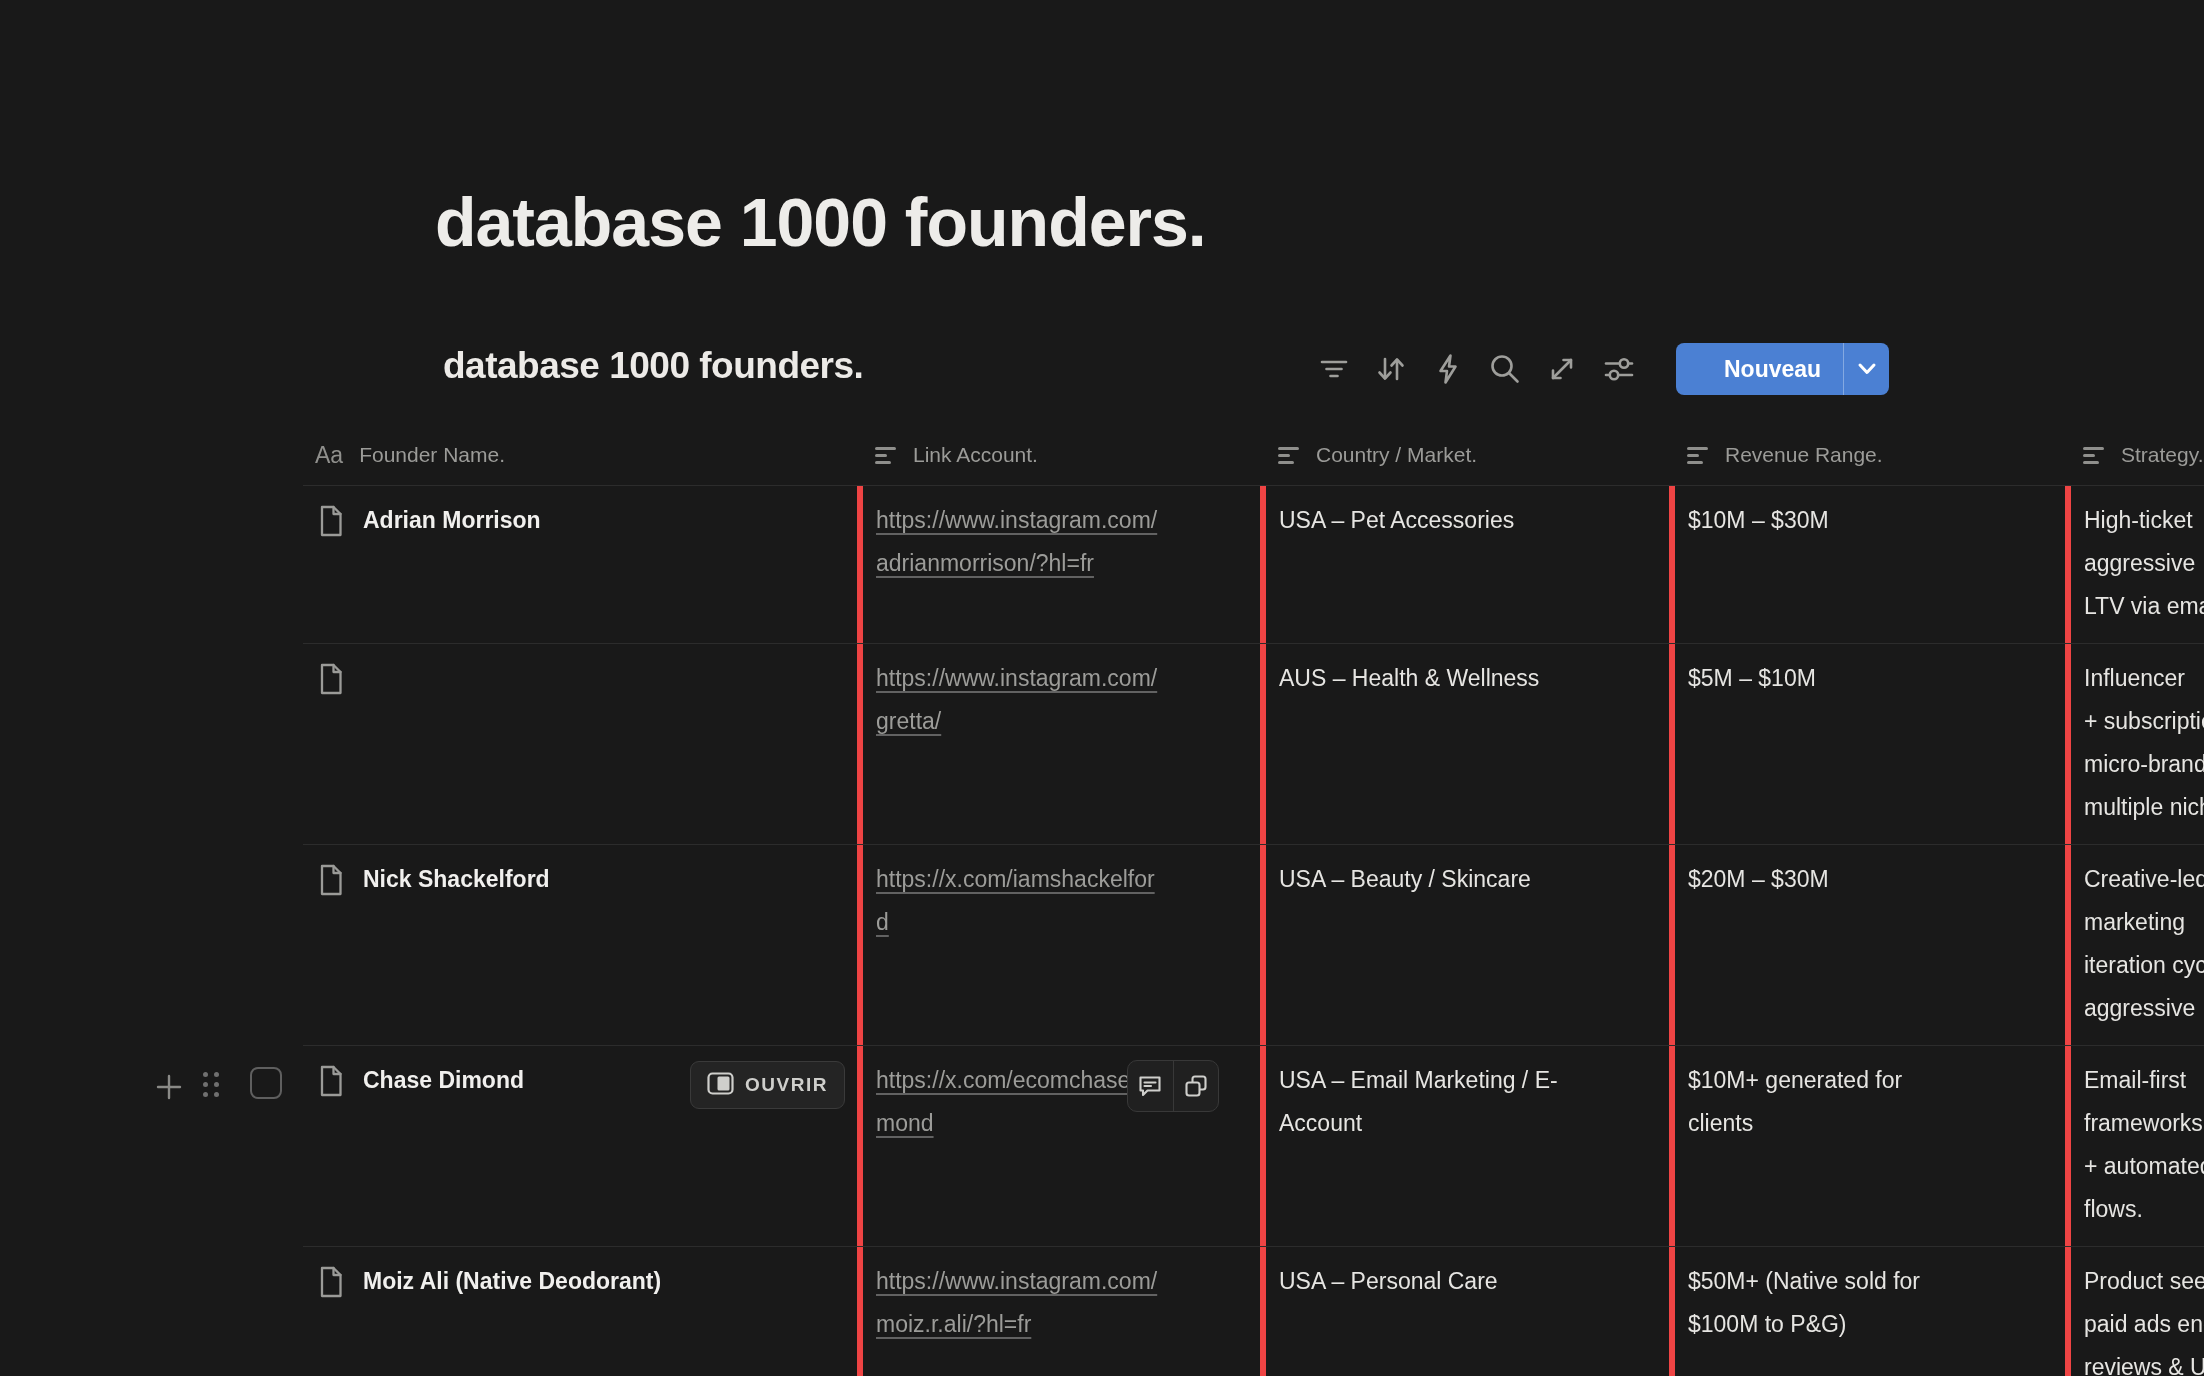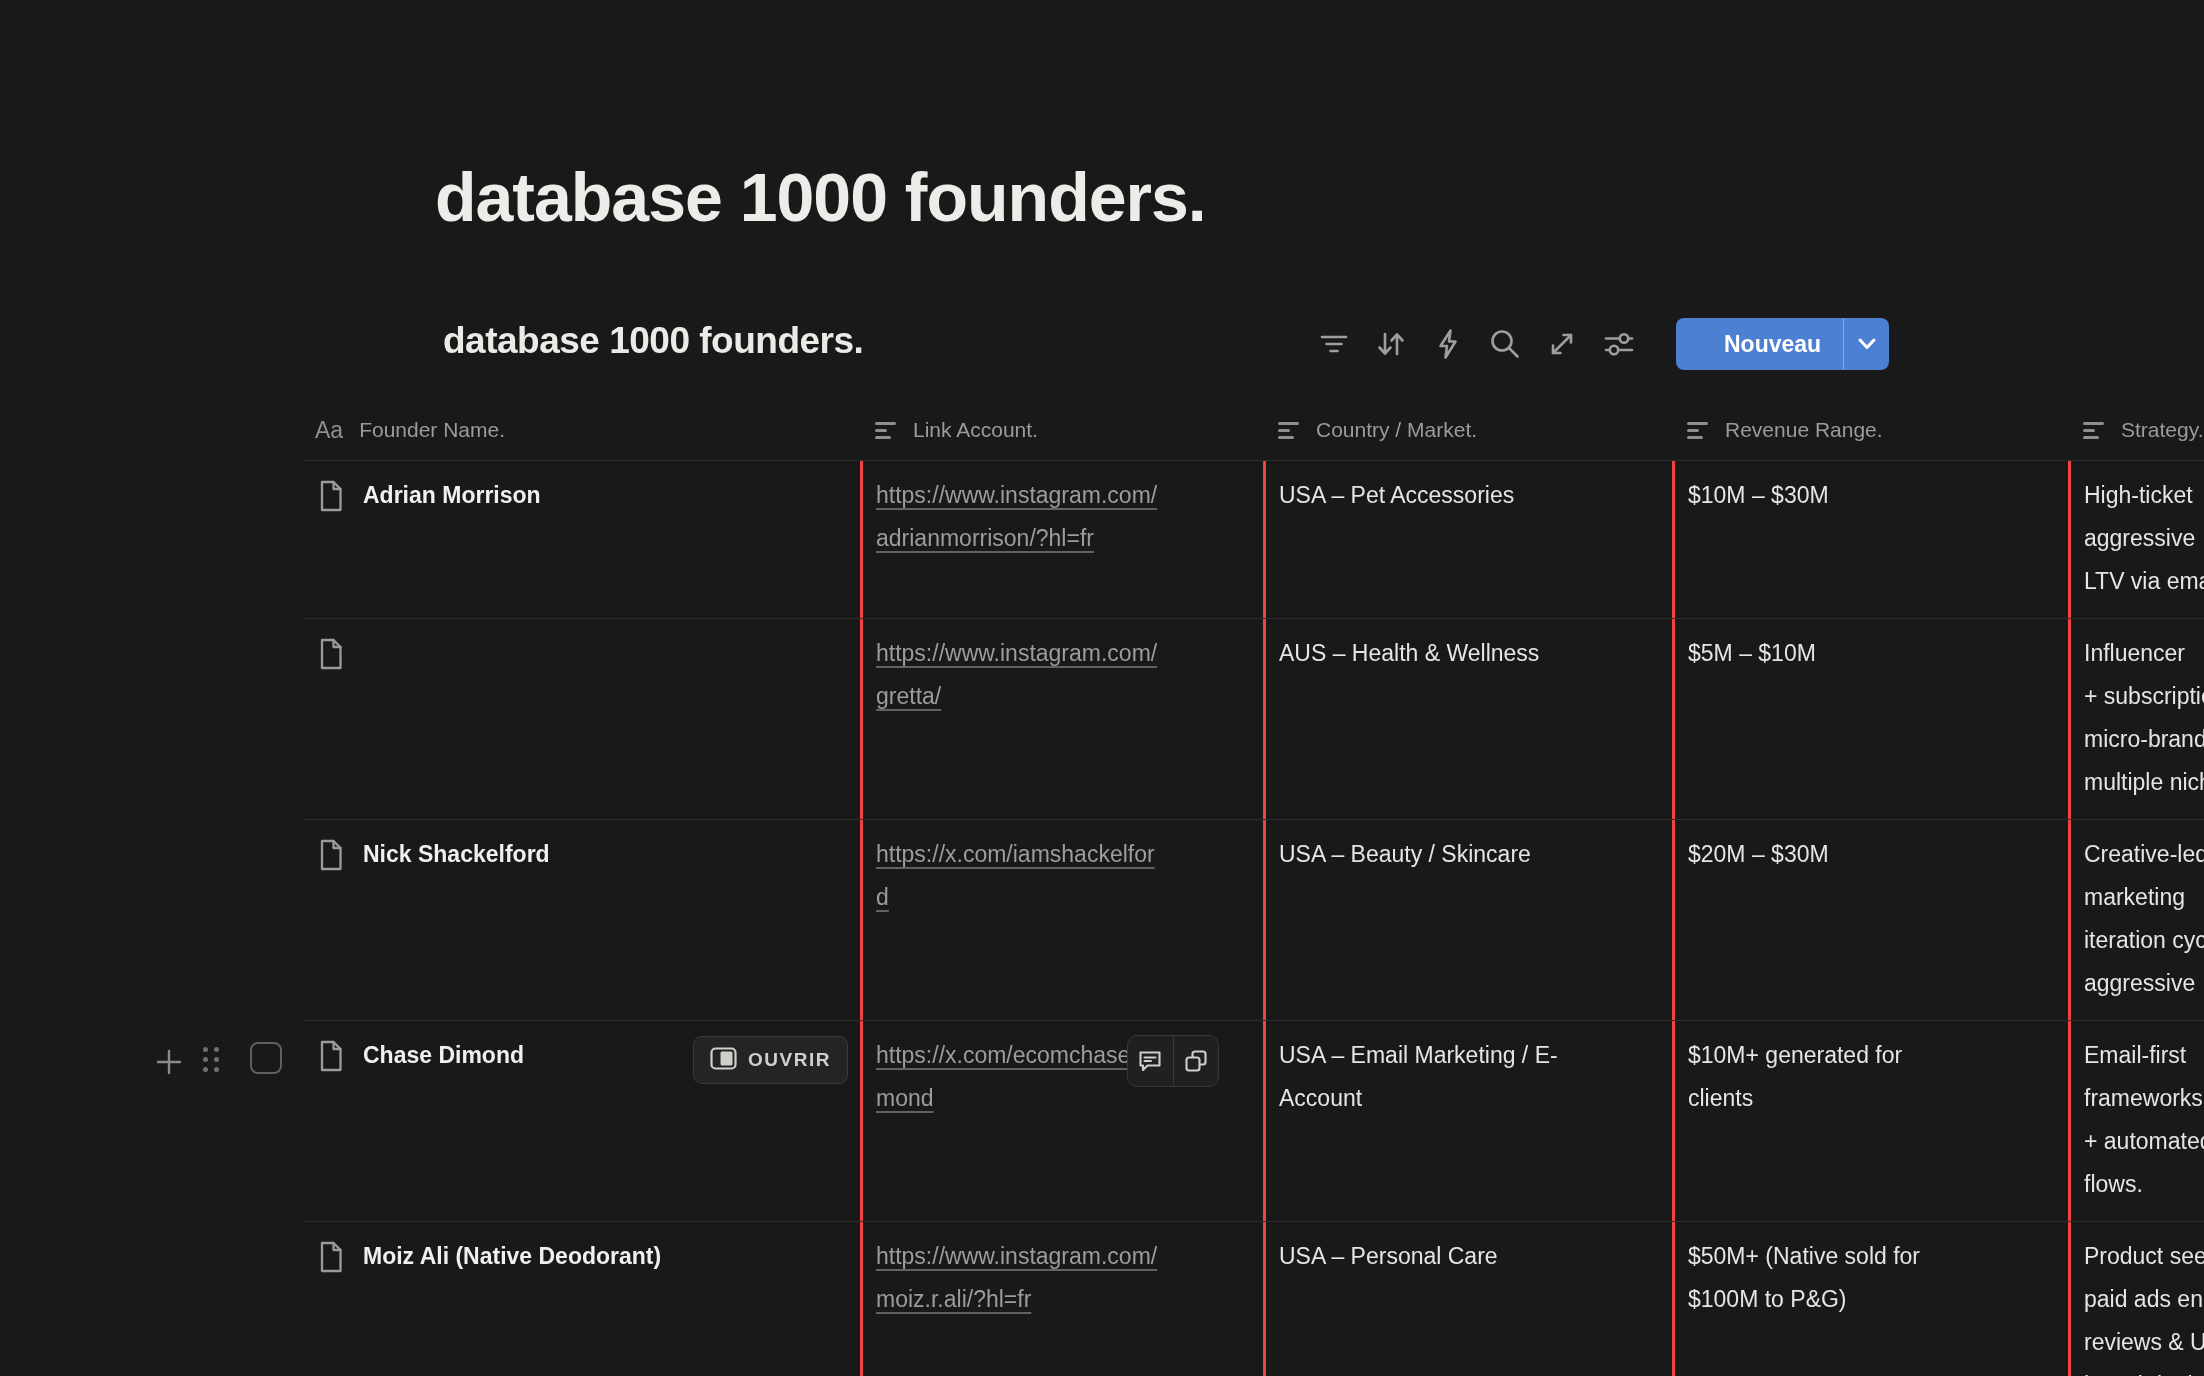--- a/index.html
+++ b/index.html
@@ -2,21 +2,21 @@
 <html><head>
 <meta charset="utf-8">
 <style>
   html,body{margin:0;padding:0;}
   body{
     width:2204px;height:1376px;overflow:hidden;position:relative;
     background:#191919;
     font-family:"Liberation Sans","DejaVu Sans",sans-serif;
     -webkit-font-smoothing:antialiased;
   }
-  .abs{position:absolute;}
+  .abs{position:absolute;margin-top:25px;}
 
   
   .page-title{
     left:435px;top:158px;
     font-size:68px;font-weight:700;letter-spacing:-1px;
     color:#edece9;white-space:nowrap;
   }
   .view-title{
     left:443px;top:320px;
     font-size:37px;font-weight:700;letter-spacing:-0.5px;
@@ -61,21 +61,21 @@
 
   .c1{width:560px;}
   .c2{width:403px;}
   .c3{width:409px;}
   .c4{width:396px;}
   .c5{width:560px;}
 
   .row{display:flex;border-bottom:1px solid #2c2c2c;box-sizing:border-box;position:relative;}
   .r1{height:158px;}.r2{height:201px;}.r3{height:201px;}.r4{height:201px;}.r5{height:210px;}
   .cell{
-    box-sizing:border-box;border-right:3px solid #ef4444;
+    box-sizing:border-box;border-right:6px solid #ef4444;
     padding:13px 13px 0 13px;position:relative;
   }
   .cell.c5{border-right:none;}
   .line{line-height:43px;font-size:23px;color:#e6e5e2;white-space:nowrap;}
   .cell-name{display:flex;gap:19px;padding-left:15px;}
   .name-text{line-height:43px;font-size:23px;font-weight:600;color:#f1f0ee;white-space:nowrap;cursor:pointer;}
   .page-icon{margin-top:6px;flex:0 0 auto;}
   .page-icon svg{stroke:#9b9b98;fill:none;stroke-width:2.3;stroke-linejoin:round;stroke-linecap:round;}
   .link-line{
     color:#9c9c99;text-decoration:underline;

